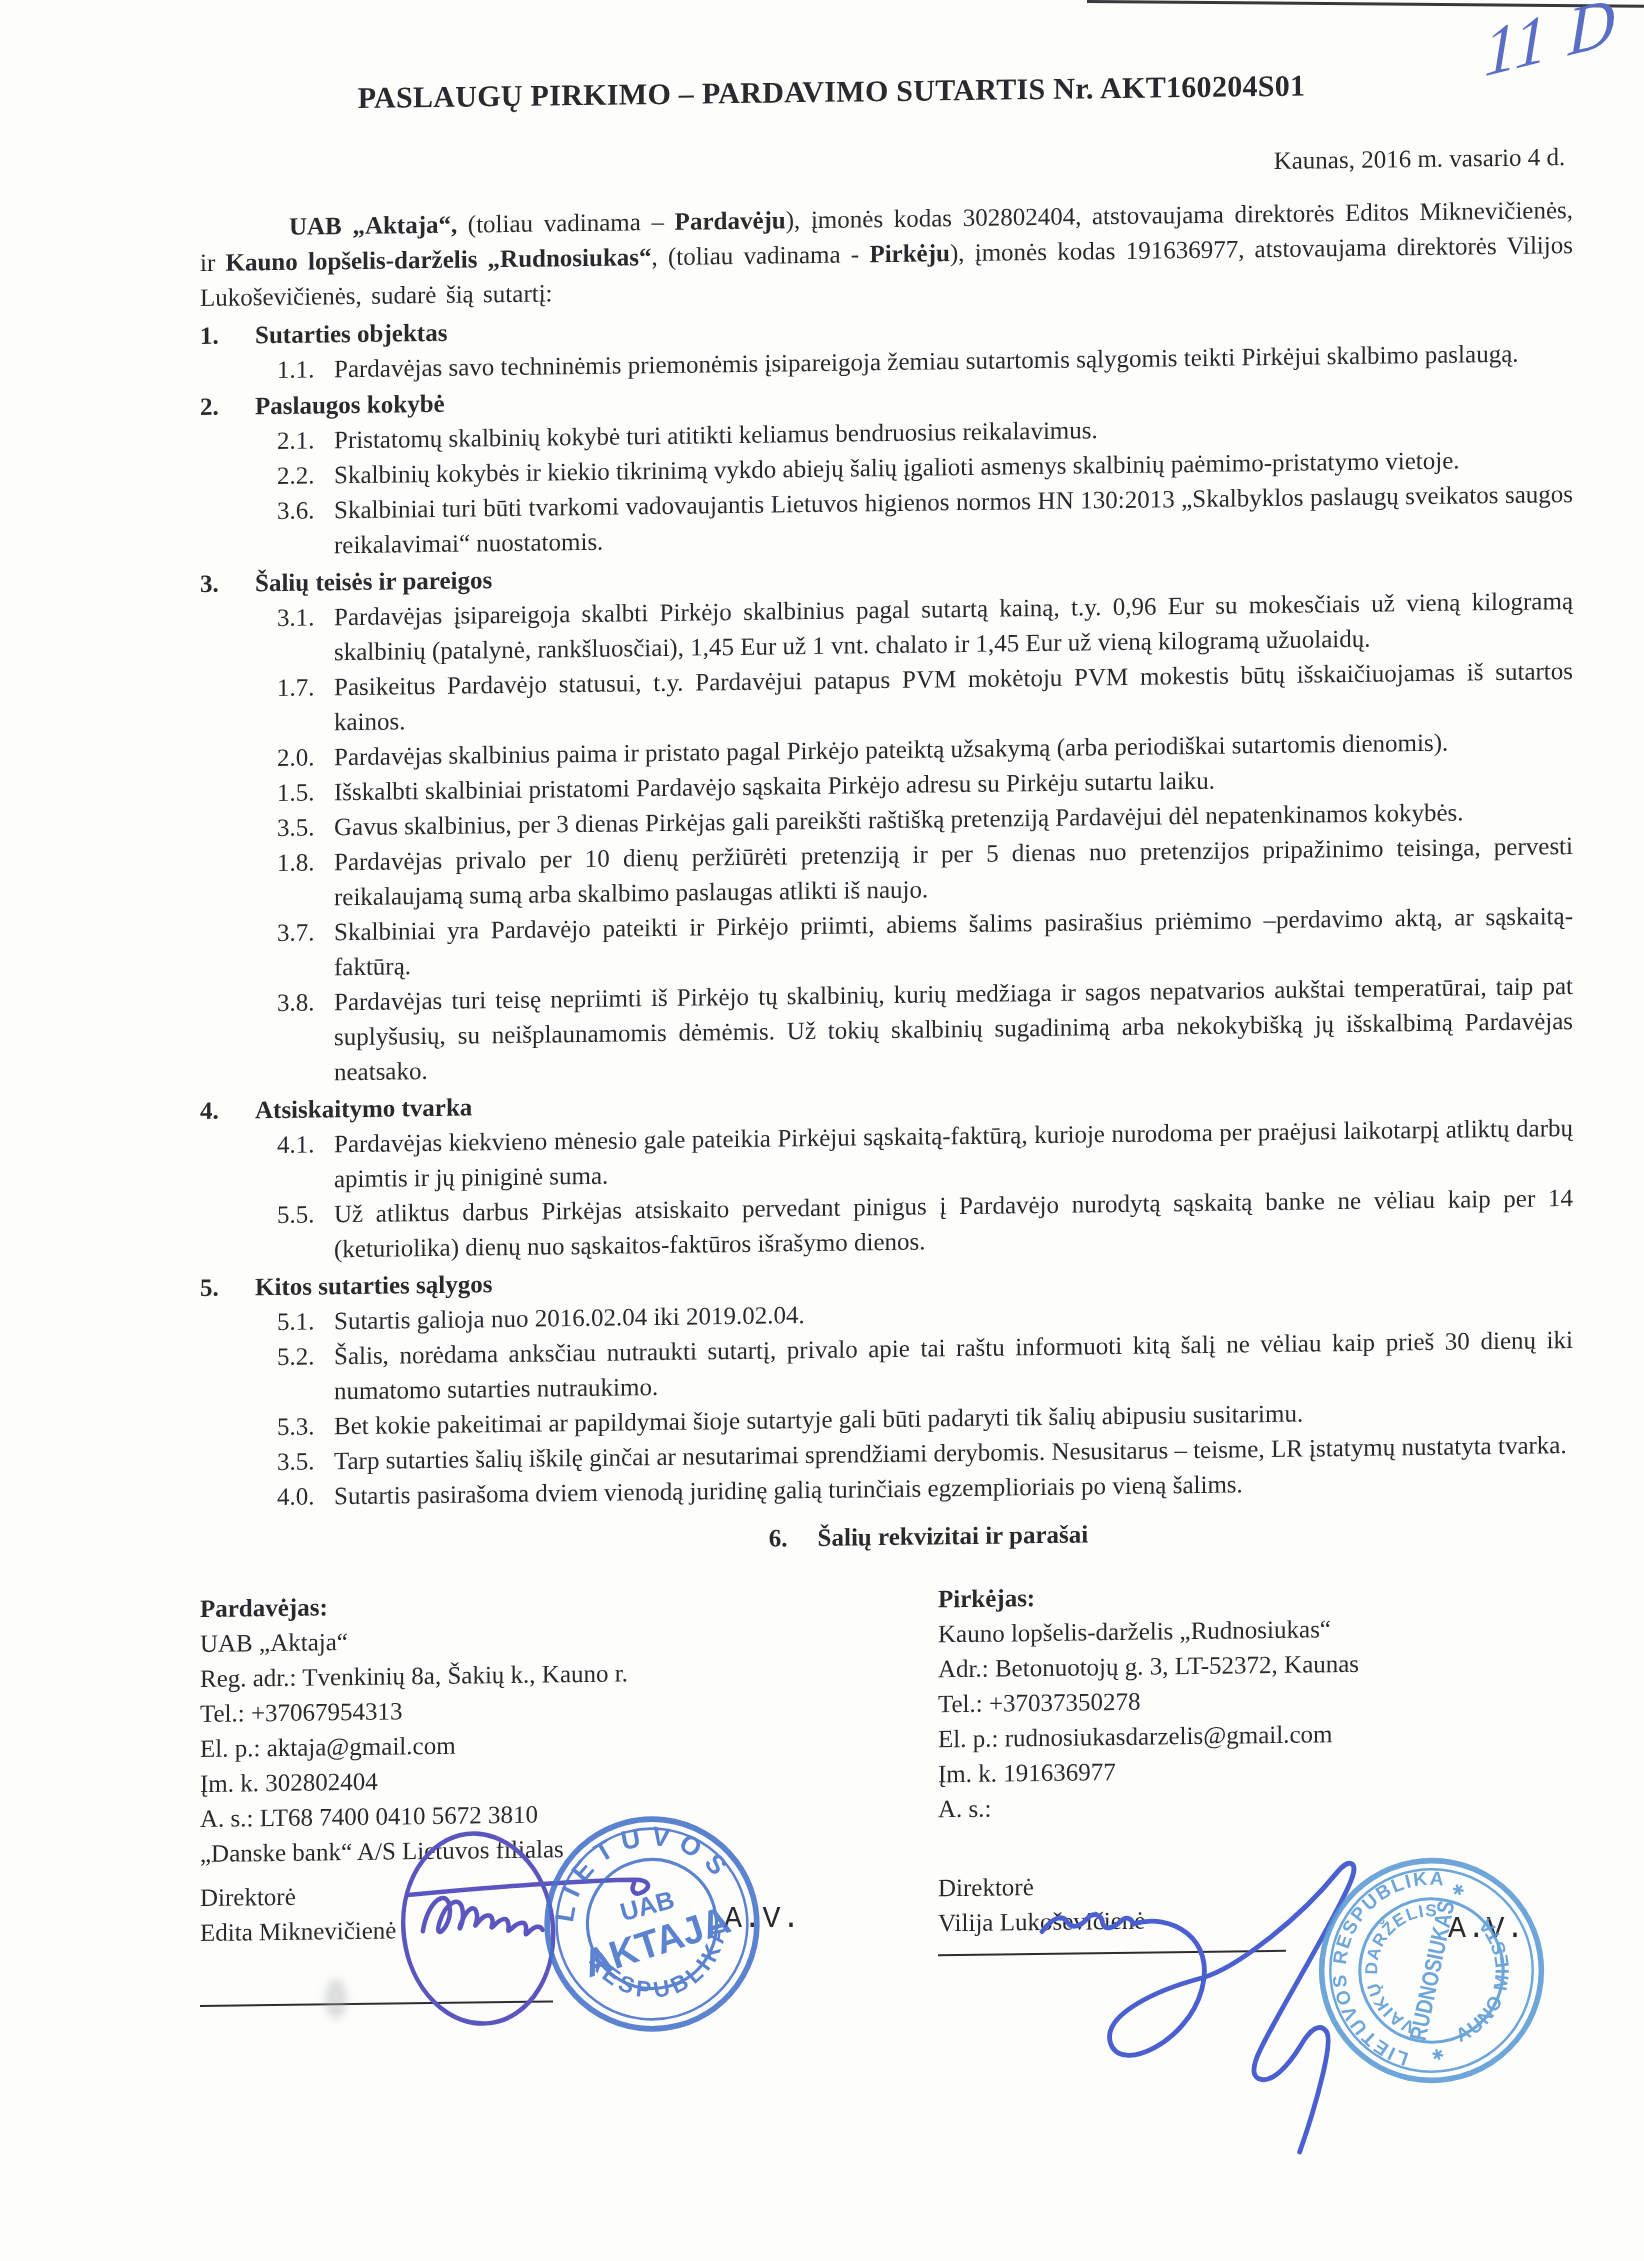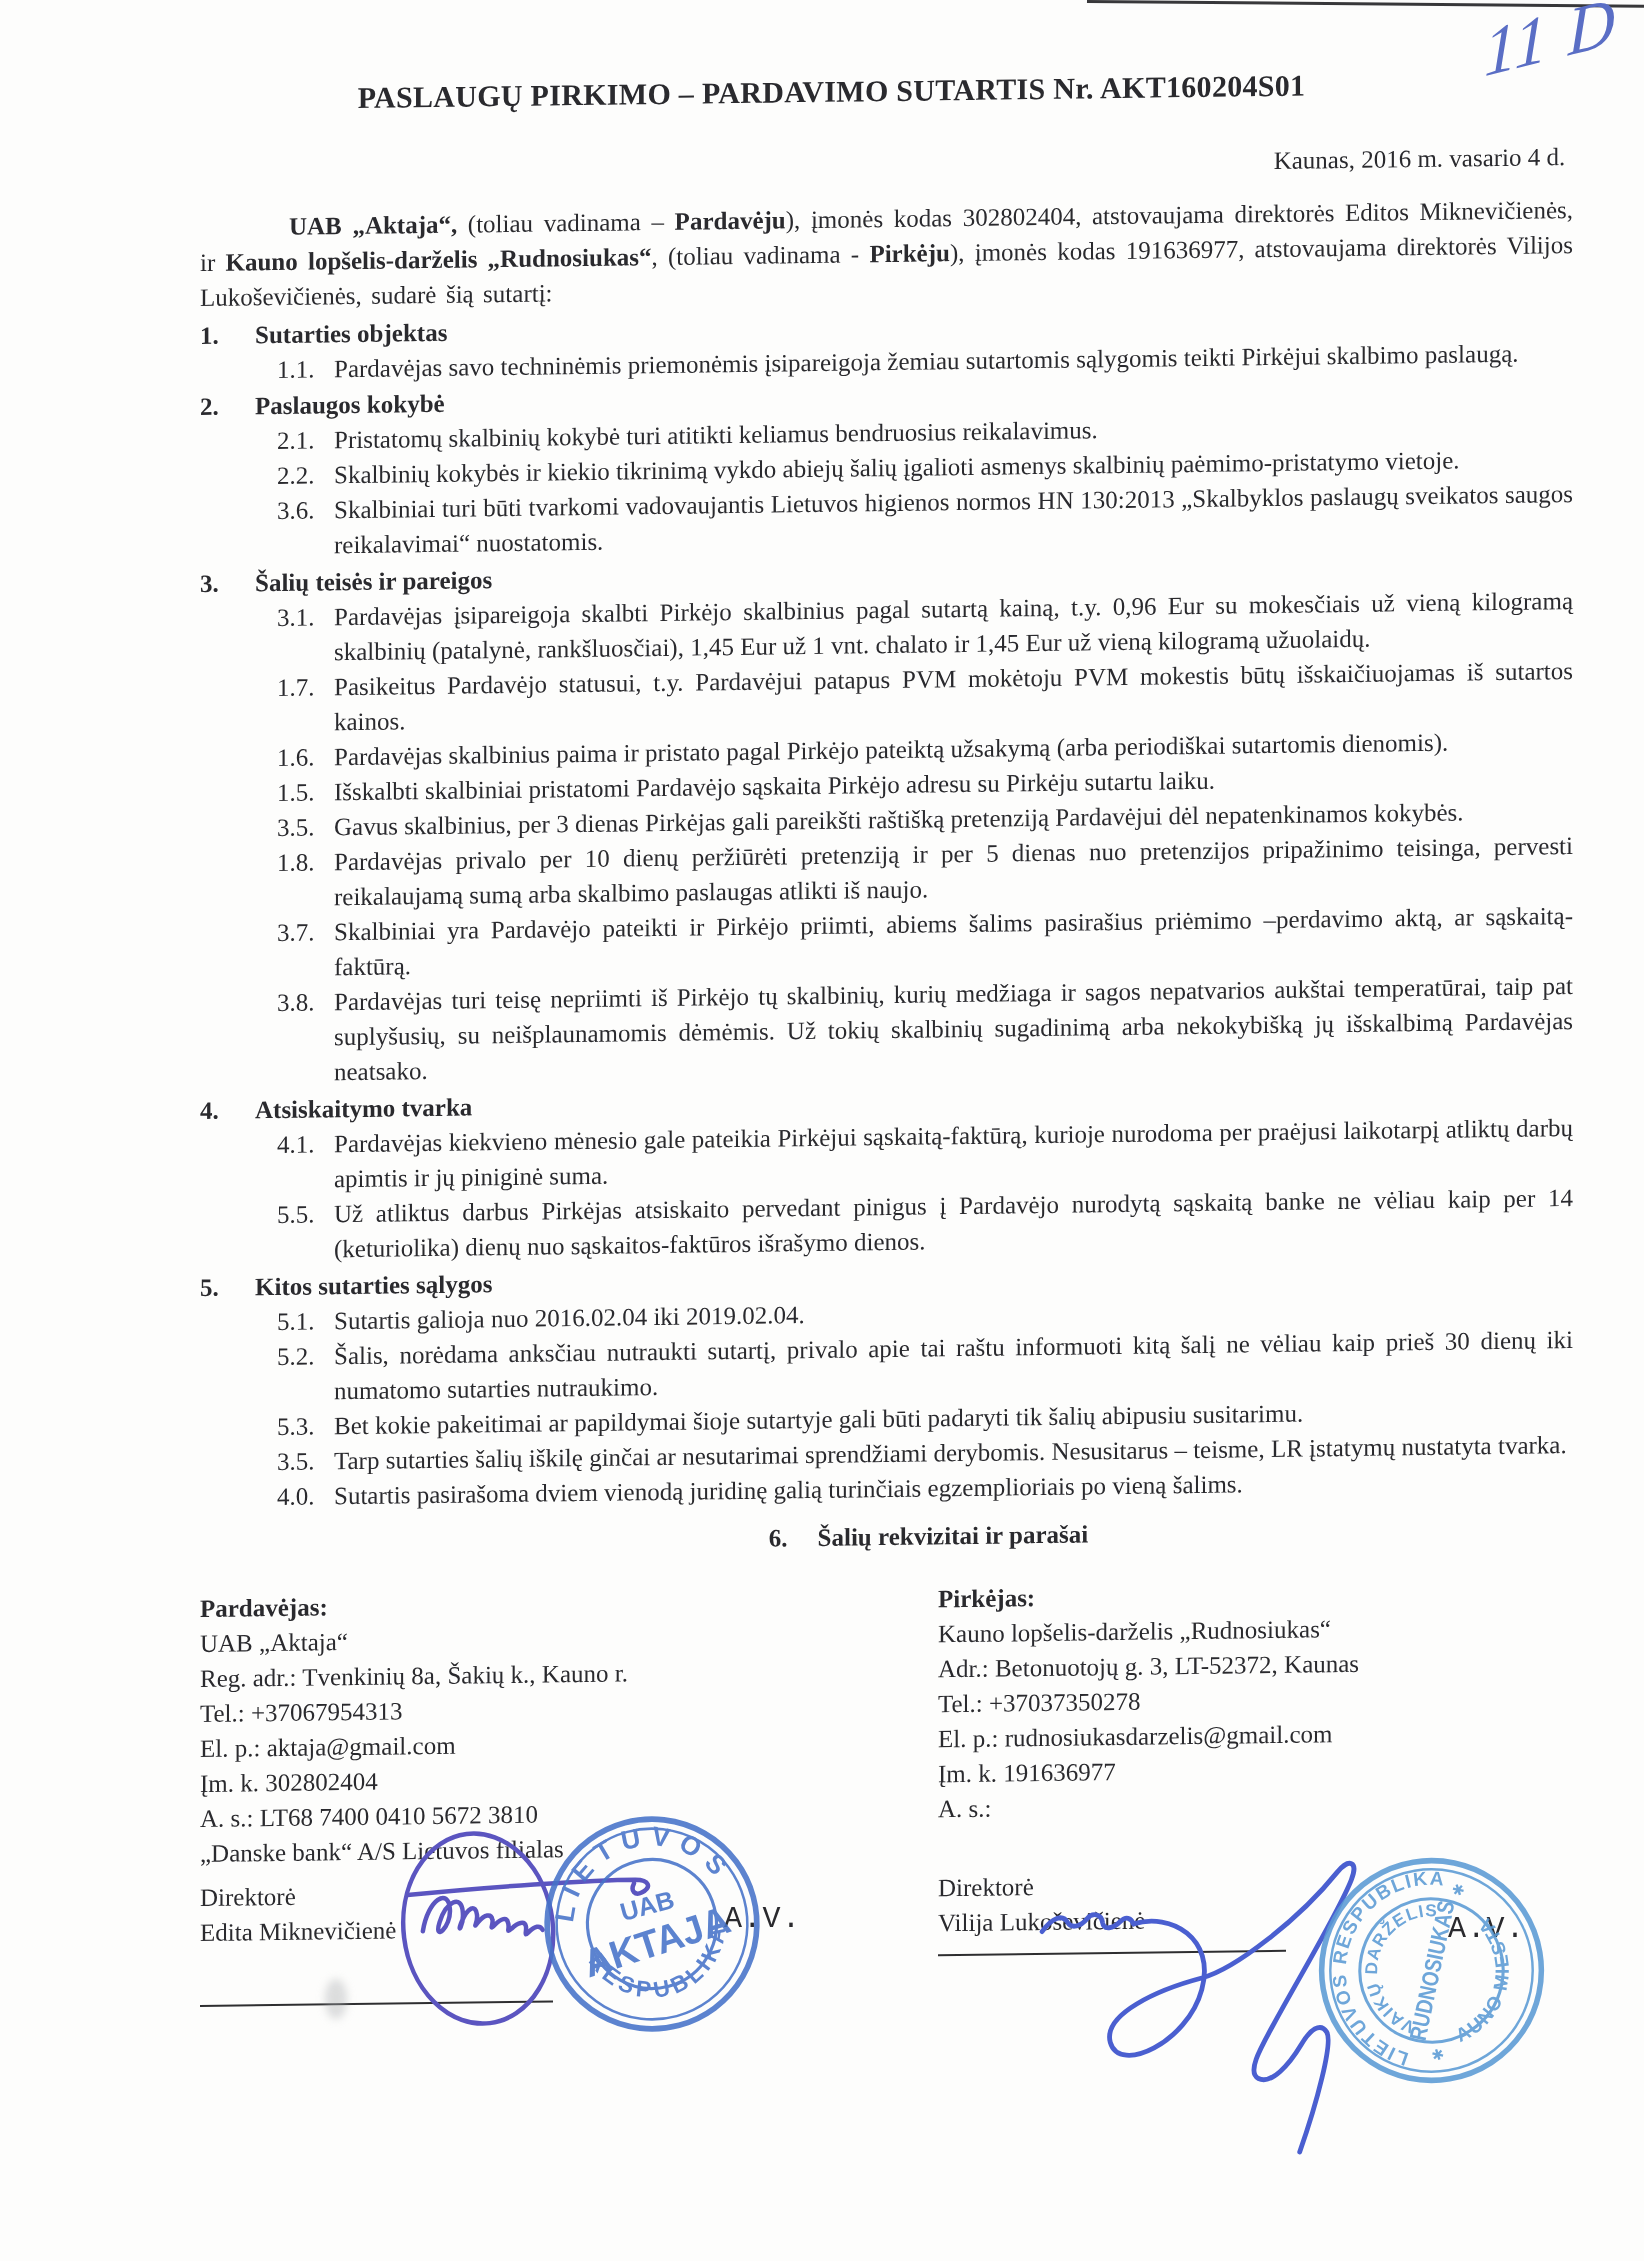--- a/index.html
+++ b/index.html
@@ -122,21 +122,21 @@
       </div>
       <div class="clause">
         <span class="cl-num">3.1.</span>
         <span class="cl-text">Pardavėjas įsipareigoja skalbti Pirkėjo skalbinius pagal sutartą kainą, t.y. 0,96 Eur su mokesčiais už vieną kilogramą skalbinių (patalynė, rankšluosčiai), 1,45 Eur už 1 vnt. chalato ir 1,45 Eur už vieną kilogramą užuolaidų.</span>
       </div>
       <div class="clause">
         <span class="cl-num">1.7.</span>
         <span class="cl-text">Pasikeitus Pardavėjo statusui, t.y. Pardavėjui patapus PVM mokėtoju PVM mokestis būtų išskaičiuojamas iš sutartos kainos.</span>
       </div>
       <div class="clause">
-        <span class="cl-num">1.6.</span>
+        <span class="cl-num">2.0.</span>
         <span class="cl-text">Pardavėjas skalbinius paima ir pristato pagal Pirkėjo pateiktą užsakymą (arba periodiškai sutartomis dienomis).</span>
       </div>
       <div class="clause">
         <span class="cl-num">1.5.</span>
         <span class="cl-text">Išskalbti skalbiniai pristatomi Pardavėjo sąskaita Pirkėjo adresu su Pirkėju sutartu laiku.</span>
       </div>
       <div class="clause">
         <span class="cl-num">3.5.</span>
         <span class="cl-text">Gavus skalbinius, per 3 dienas Pirkėjas gali pareikšti raštišką pretenziją Pardavėjui dėl nepatenkinamos kokybės.</span>
       </div>

